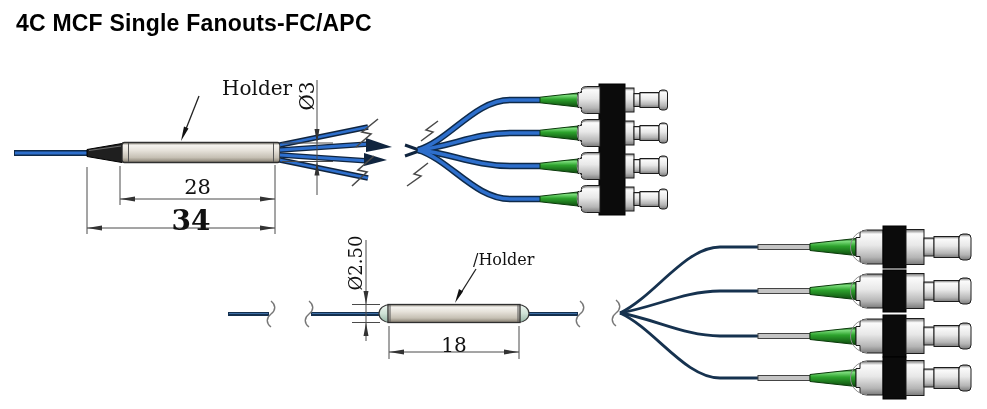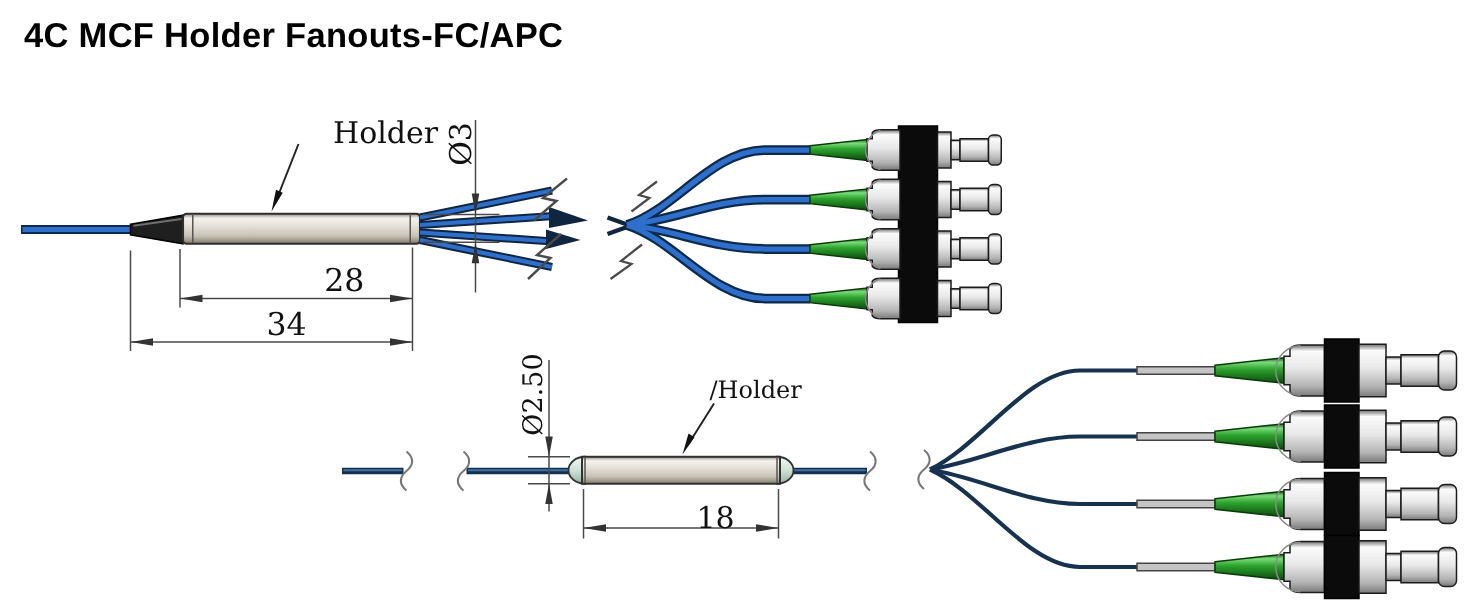--- a/index.html
+++ b/index.html
@@ -10,21 +10,21 @@
   svg.drawing{position:absolute;left:0;top:0;}
   .cad-label{position:absolute;color:#111;font-family:"DejaVu Serif", serif;white-space:nowrap;}
   .dim-text{position:absolute;color:#111;font-family:"DejaVu Serif", serif;text-align:center;}
   .rot{transform:rotate(-90deg);transform-origin:center center;}
 </style>
 </head>
 <body>
 
 <div class="canvas">
 
-  <div class="title">4C MCF Holder Fanouts-FC/APC</div>
+  <div class="title">4C MCF Single Fanouts-FC/APC</div>
 
   <svg class="drawing" width="987" height="409" viewBox="0 0 987 409">
     <defs>
       <linearGradient id="gMetal" x1="0" y1="0" x2="0" y2="1">
         <stop offset="0" stop-color="#6f6f6f"></stop>
           <stop offset="0.12" stop-color="#fbfbfb"></stop>
         <stop offset="0.45" stop-color="#e8e8e8"></stop>
           <stop offset="0.8" stop-color="#b5b5b5"></stop>
         <stop offset="1" stop-color="#7a7a7a"></stop>
       </linearGradient>
@@ -212,25 +212,25 @@
       </g>
       <use href="#fc-bot" transform="translate(758,247)"></use>
       <use href="#fc-bot" transform="translate(758,291)"></use>
       <use href="#fc-bot" transform="translate(758,336)"></use>
       <use href="#fc-bot" transform="translate(758,378)"></use>
     </g>
   </svg>
 
   <div class="cad-label" style="left:198px;top:76px;font-size:20px;margin-left:24px;">Holder</div>
 
-  <div class="dim-text" style="left:120px;top:175px;width:155px;font-size:21px;padding-left:32px;">28</div>
-
-  <div class="dim-text" style="left:87px;top:204px;width:208px;font-size:21px;">34</div>
+  <div class="dim-text" style="left:120px;top:175px;width:155px;font-size:21px;">28</div>
+
+  <div class="dim-text" style="left:87px;top:204px;width:208px;font-size:28px;font-weight:bold;">34</div>
 
   <div class="dim-text rot" style="left:287px;top:86px;width:40px;height:20px;line-height:20px;font-size:20px;">Ø3</div>
 
   <div class="cad-label" style="left:473px;top:250px;font-size:16px;">/Holder</div>
 
   <div class="dim-text rot" style="left:327px;top:254px;width:58px;height:18px;line-height:18px;font-size:18px;">Ø2.50</div>
 
-  <div class="dim-text" style="left:389px;top:333px;width:130px;font-size:20px;margin-left:23px;">18</div>
+  <div class="dim-text" style="left:389px;top:333px;width:130px;font-size:20px;">18</div>
 
 </div>
 
 </body></html>

